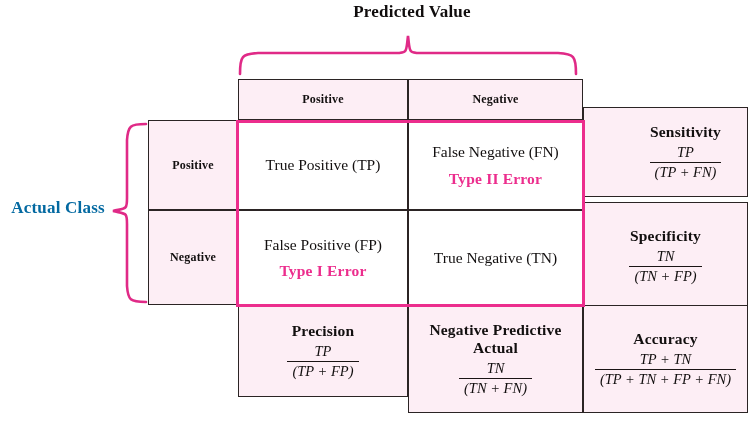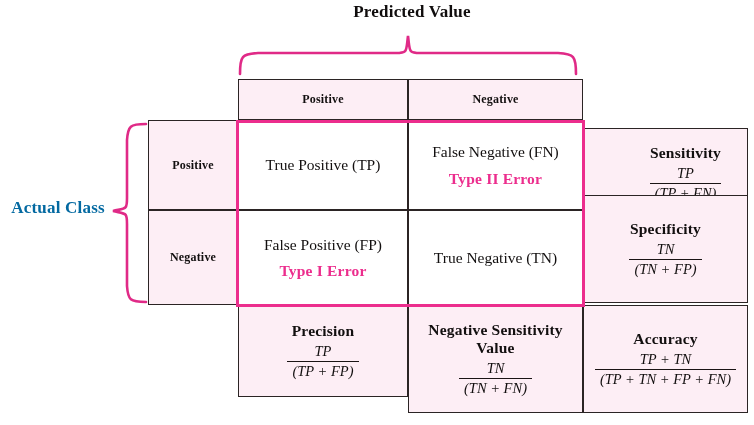--- a/index.html
+++ b/index.html
@@ -76,22 +76,22 @@
   #rowlabel-positive { left: 0; top: 41px; width: 90px; height: 90px; }
   #rowlabel-negative { left: 0; top: 131px; width: 90px; height: 95px; }
 
   
   #cell-tp { left: 90px;  top: 41px;  width: 170px; height: 90px; }
   #cell-fn { left: 260px; top: 41px;  width: 175px; height: 90px; }
   #cell-fp { left: 90px;  top: 131px; width: 170px; height: 95px; }
   #cell-tn { left: 260px; top: 131px; width: 175px; height: 95px; }
 
   
-  #cell-sensitivity { left: 435px; top: 49px;  width: 165px; height: 90px; padding-left: 40px; }
-  #cell-specificity { left: 435px; top: 116px; width: 165px; height: 108px; align-items: center; }
+  #cell-sensitivity { left: 435px; top: 28px;  width: 165px; height: 90px; padding-left: 40px; }
+  #cell-specificity { left: 435px; top: 123px; width: 165px; height: 108px; align-items: center; }
   #cell-accuracy    { left: 435px; top: 226px; width: 165px; height: 108px; }
 
   
   #cell-precision { left: 90px;  top: 226px; width: 170px; height: 92px; }
   #cell-npv       { left: 260px; top: 226px; width: 175px; height: 108px; }
 
   .cell-line { font-size: 15.5px; line-height: 1.26; }
   .error-label {
     font-weight: bold;
     font-size: 15.5px;
@@ -212,21 +212,21 @@
 
   <div class="cell" id="cell-precision">
     <span class="metric-name">Precision</span>
     <span class="fraction">
       <span class="numerator">TP</span>
       <span class="denominator">(TP + FP)</span>
     </span>
   </div>
 
   <div class="cell" id="cell-npv">
-    <span class="metric-name">Negative Sensitivity Value</span>
+    <span class="metric-name">Negative Predictive Actual</span>
     <span class="fraction">
       <span class="numerator">TN</span>
       <span class="denominator">(TN + FN)</span>
     </span>
   </div>
 </div>
 
 <div id="highlight-box"></div>
 
 </body></html>

